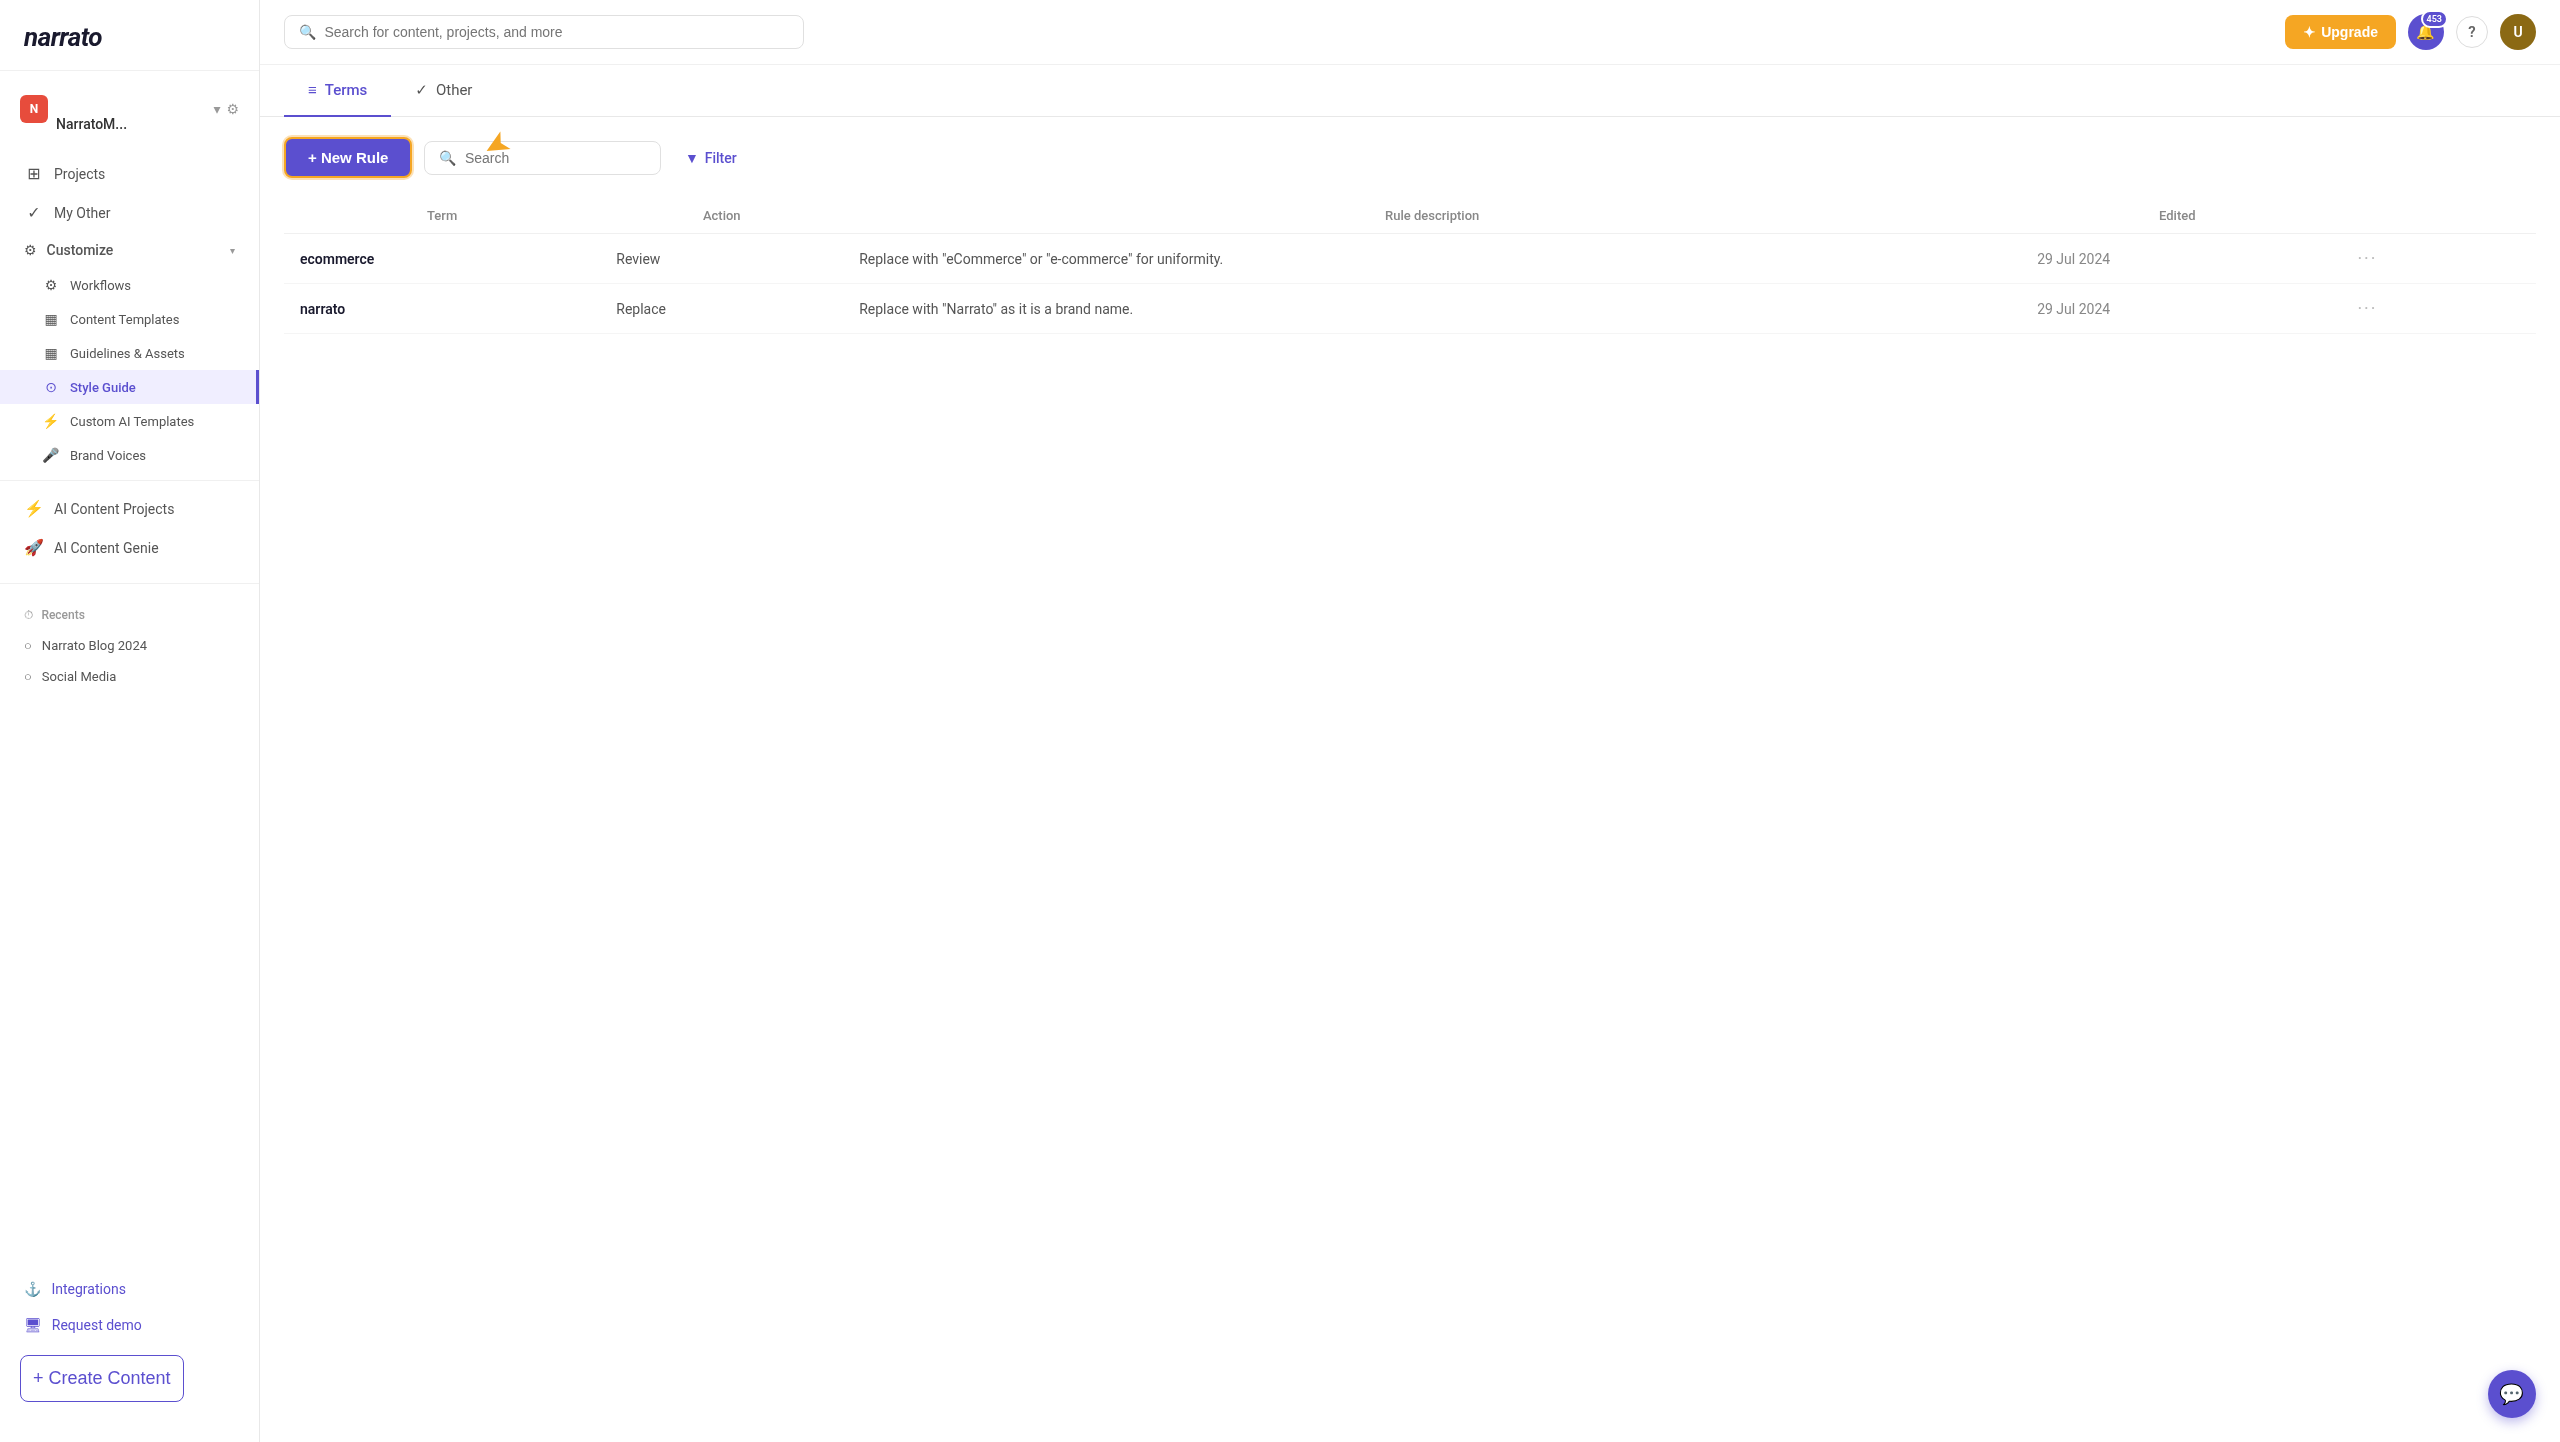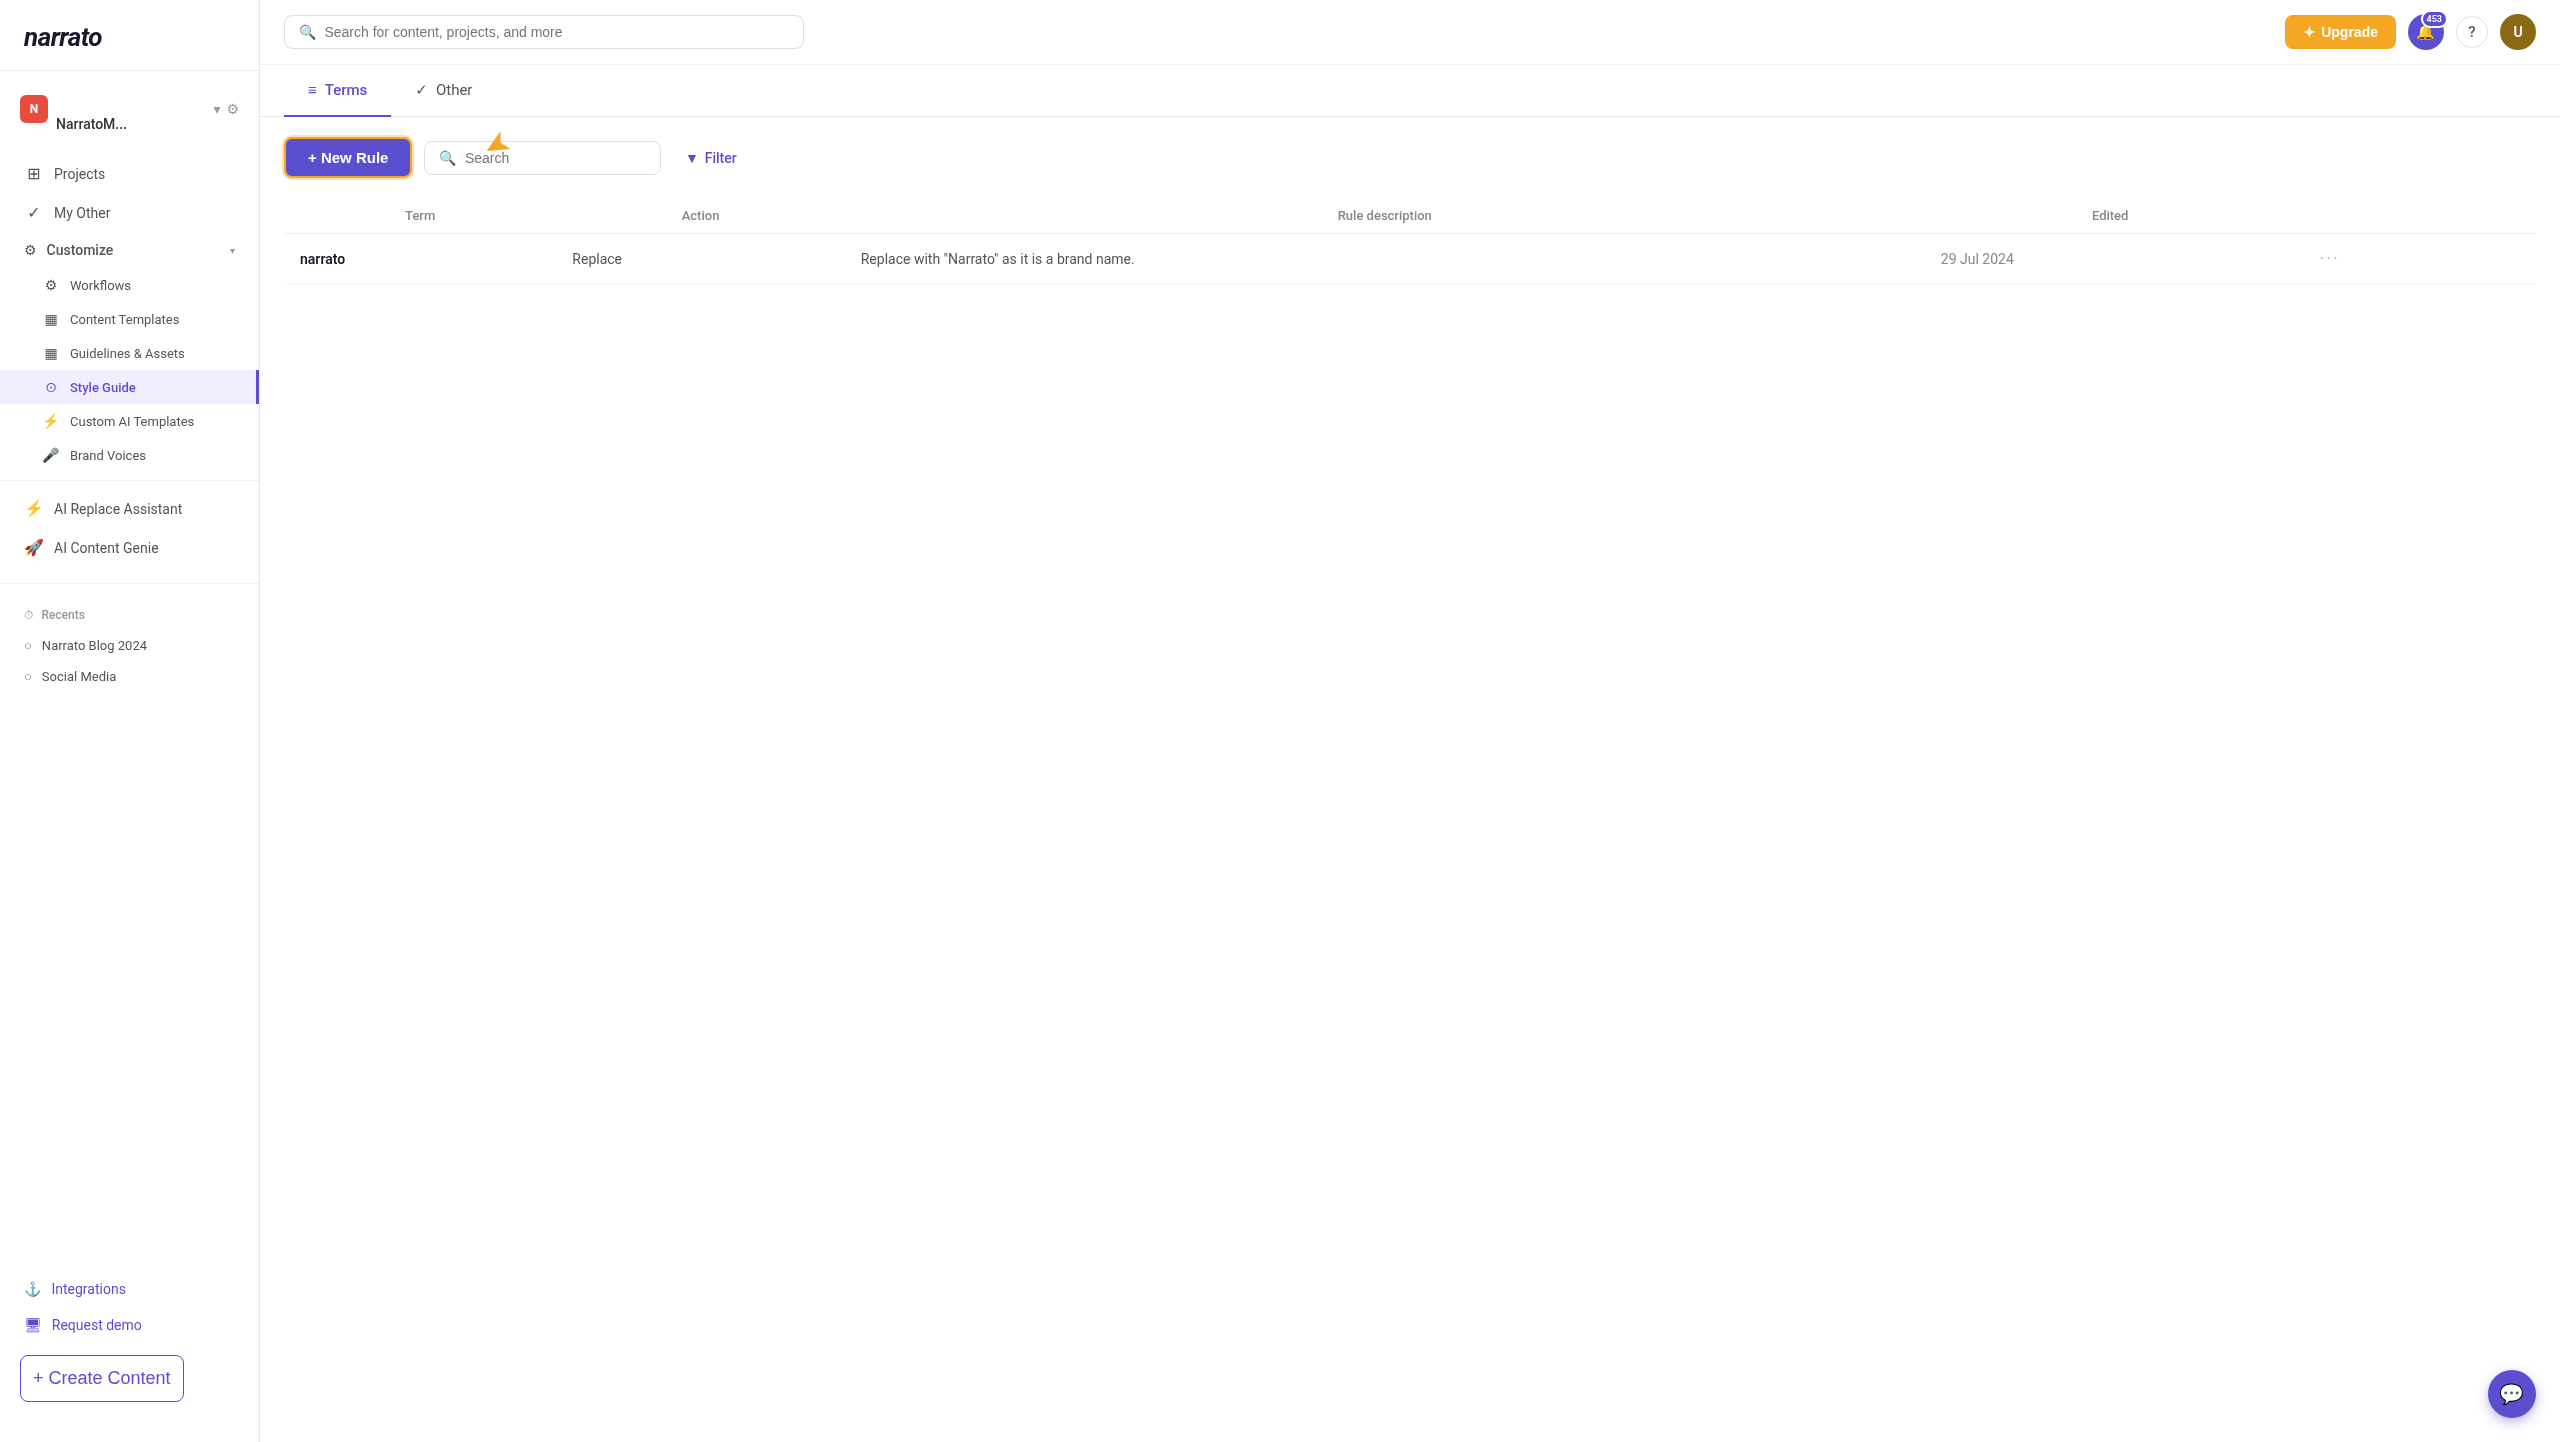--- a/index.html
+++ b/index.html
@@ -519,21 +519,21 @@
     </div>
     <div class="nav-sub-item">
       <span class="sub-icon">🎤</span>
       <span>Brand Voices</span>
     </div>
 
     <div class="sidebar-divider"></div>
 
     <div class="nav-item">
       <span class="icon">⚡</span>
-      <span>AI Replace Assistant</span>
+      <span>AI Content Projects</span>
     </div>
     <div class="nav-item">
       <span class="icon">🚀</span>
       <span>AI Content Genie</span>
     </div>
   </div>
 
   <div class="sidebar-divider"></div>
 
   <div class="recents-section">
@@ -618,20 +618,29 @@
           <tr>
             <th>Term</th>
             <th>Action</th>
             <th>Rule description</th>
             <th>Edited</th>
             <th></th>
           </tr>
         </thead>
         <tbody>
           <tr>
+            <td class="term-cell">ecommerce</td>
+            <td class="action-cell">Review</td>
+            <td class="desc-cell">Replace with "eCommerce" or "e-commerce" for uniformity.</td>
+            <td class="date-cell">29 Jul 2024</td>
+            <td>
+              <span class="row-menu">···</span>
+            </td>
+          </tr>
+          <tr>
             <td class="term-cell">narrato</td>
             <td class="action-cell">Replace</td>
             <td class="desc-cell">Replace with "Narrato" as it is a brand name.</td>
             <td class="date-cell">29 Jul 2024</td>
             <td>
               <span class="row-menu">···</span>
             </td>
           </tr>
         </tbody>
       </table>

